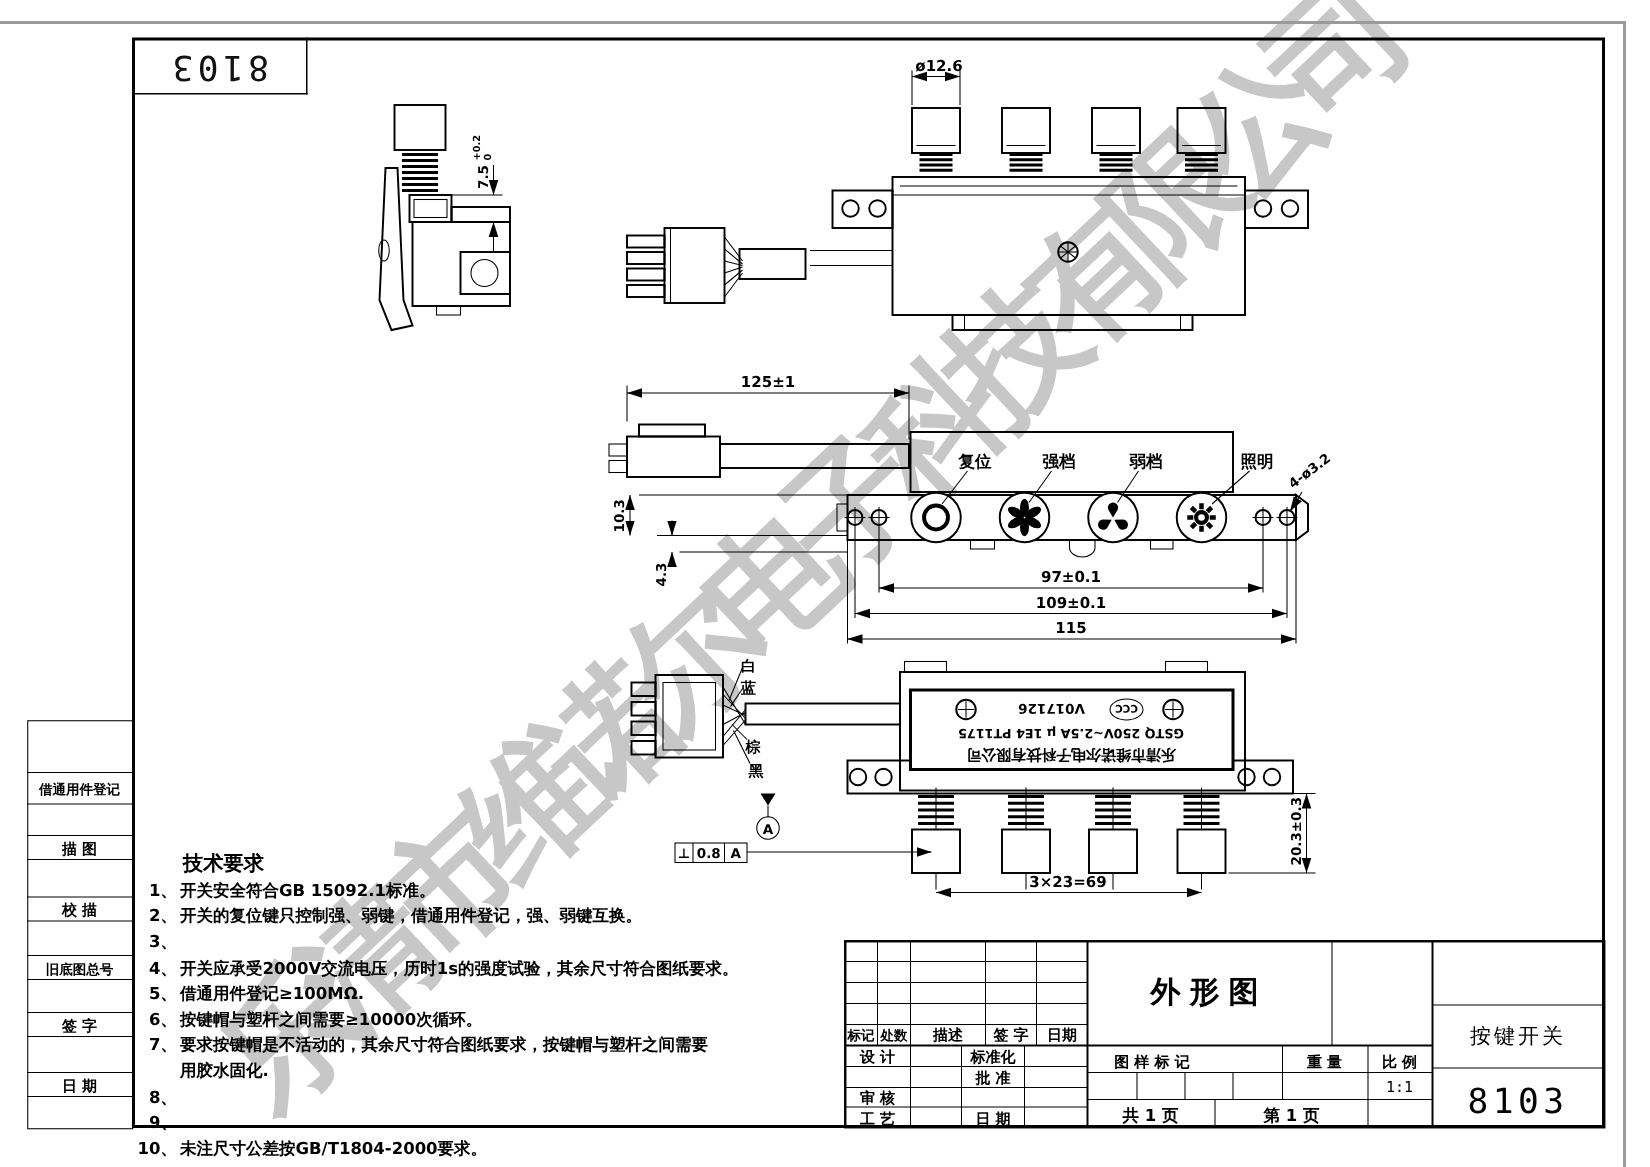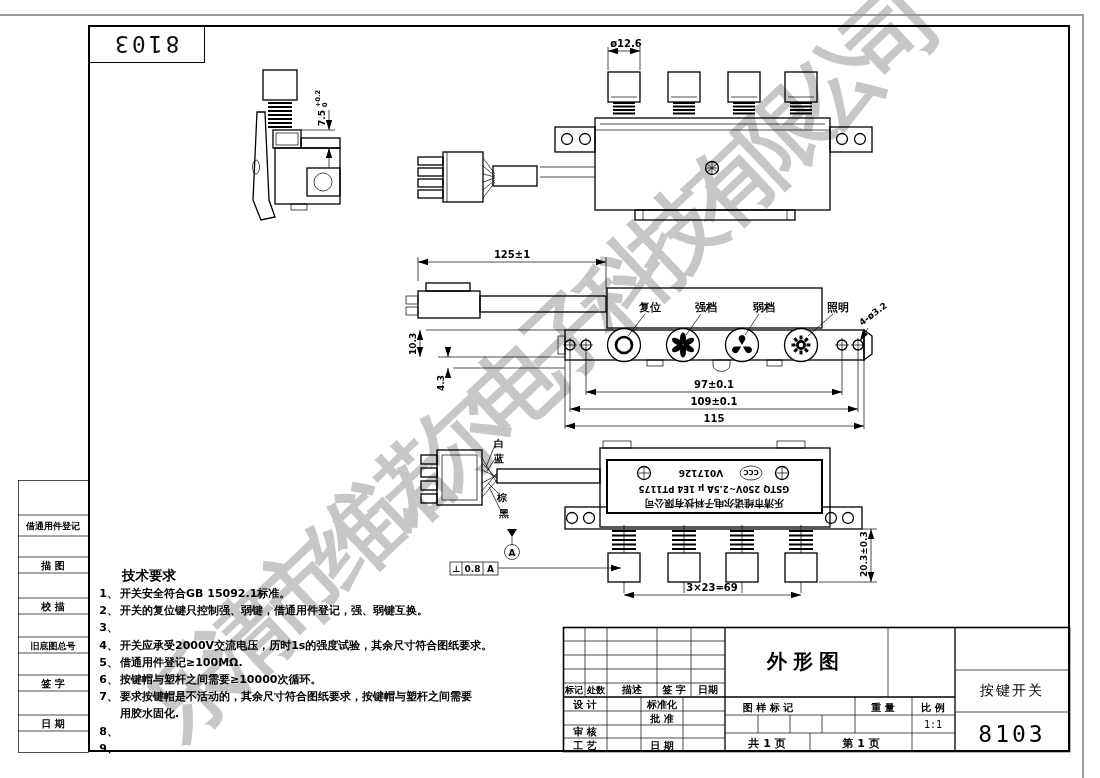--- a/index.html
+++ b/index.html
@@ -409,20 +409,24 @@
   <div class="req-line">
       <span class="req-n"></span>
       <span class="req-t">用胶水固化.</span>
     </div>
   <div class="req-line">
       <span class="req-n">8、</span>
     </div>
   <div class="req-line">
       <span class="req-n">9、</span>
     </div>
+  <div class="req-line">
+      <span class="req-n">10、</span>
+      <span class="req-t">未注尺寸公差按GB/T1804-2000要求。</span>
+    </div>
 </div>
 
 <svg style="left:563px;top:627px;" width="507" height="125" viewBox="0 0 507 125">
   <g class="lt">
     <rect x="0.5" y="0.5" width="506" height="124" style="stroke-width:1.6"></rect>
     <line x1="22" y1="0" x2="22" y2="70"></line>
       <line x1="44" y1="0" x2="44" y2="125"></line>
     <line x1="94" y1="0" x2="94" y2="70"></line>
       <line x1="128" y1="0" x2="128" y2="70"></line>
     <line x1="162" y1="0" x2="162" y2="125" style="stroke-width:1.3"></line>

